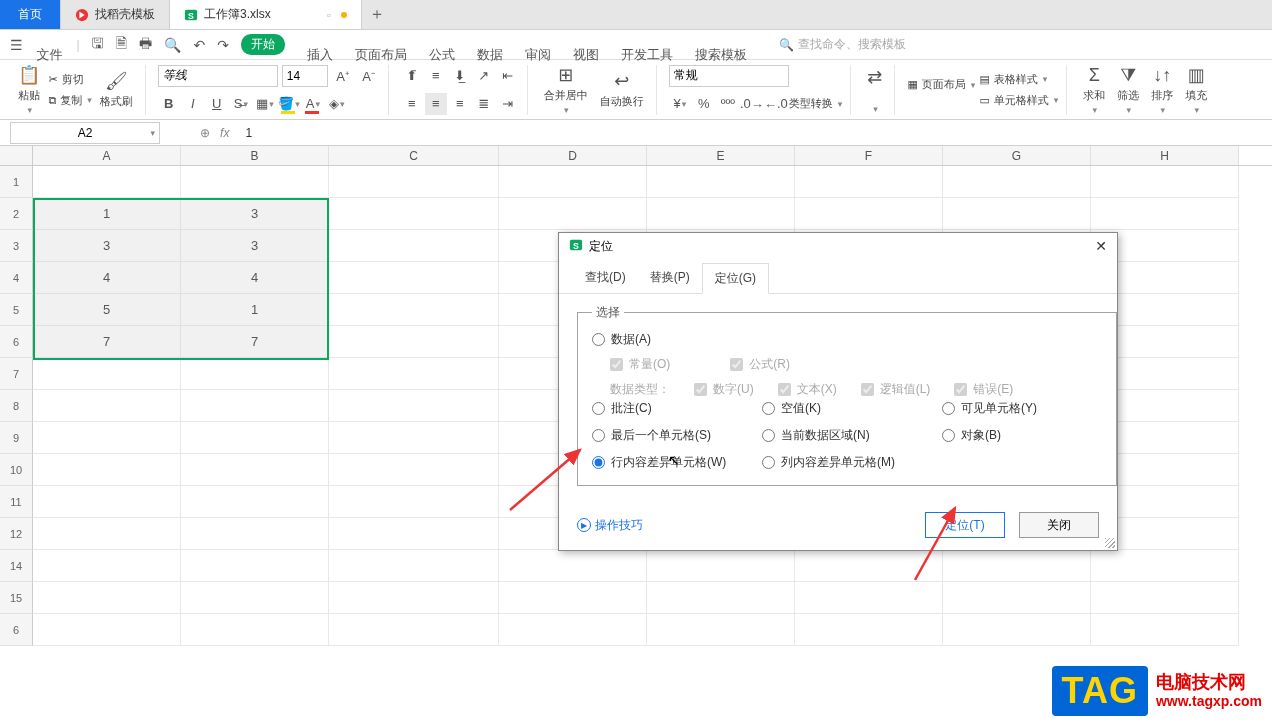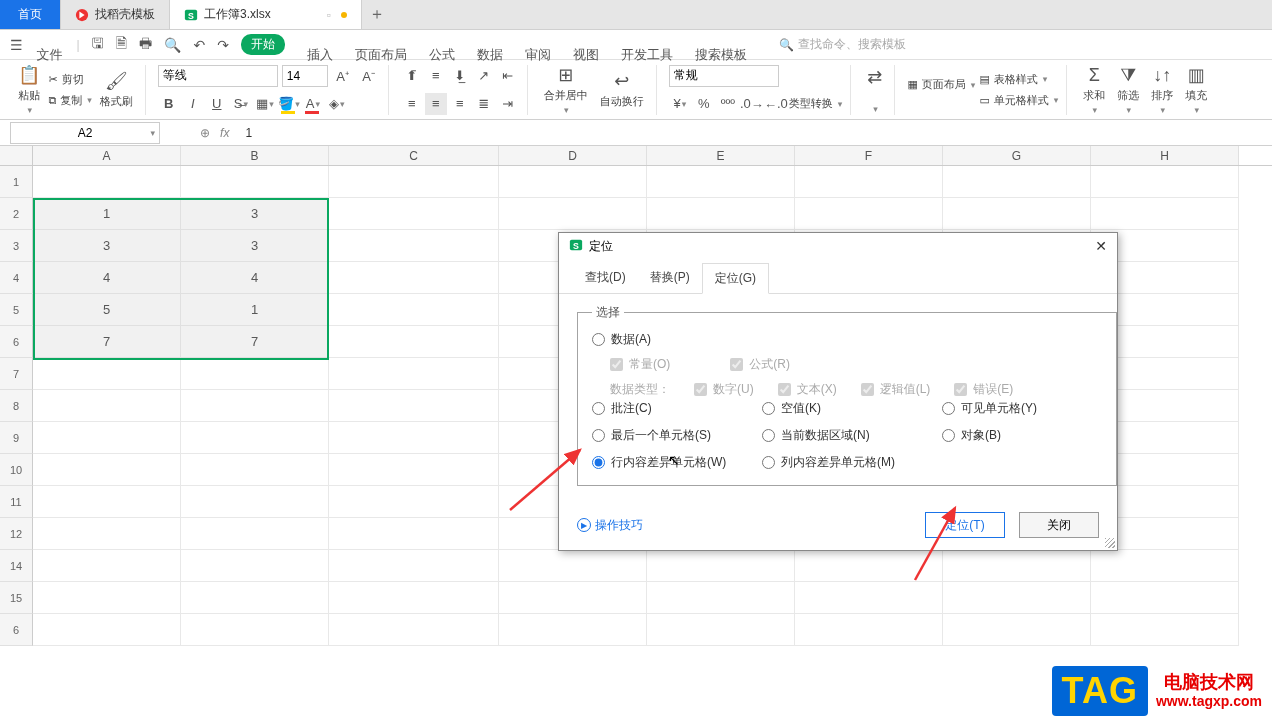--- a/index.html
+++ b/index.html
@@ -74,21 +74,21 @@
 .dialog button.primary { border: 1px solid #1a73e8; color: #1a73e8; background: #fff; }
 .dialog .resize { position: absolute; right: 2px; bottom: 2px; width: 10px; height: 10px; background: repeating-linear-gradient(135deg,#aaa 0 1px,transparent 1px 3px); }
 
 
 .arrow { position: absolute; pointer-events: none; }
 .arrow svg { overflow: visible; }
 
 
 .watermark { position: absolute; right: 10px; bottom: 10px; display: flex; align-items: center; gap: 8px; }
 .watermark .tag { background: #0066d6; color: #ffd400; font-weight: 900; font-size: 36px; padding: 4px 10px; font-family: Arial Black, Arial; border-radius: 4px; letter-spacing: 1px; }
-.watermark .txt { display: flex; flex-direction: column; line-height: 1.2; align-items: center; }
+.watermark .txt { display: flex; flex-direction: column; line-height: 1.2; }
 .watermark .txt .l1 { color: #e60000; font-size: 18px; font-weight: 700; }
 .watermark .txt .l2 { color: #e60000; font-size: 14px; font-weight: 700; }
 
 
 .cursor-img { position: absolute; left: 668px; top: 452px; font-size: 14px; color: #000; pointer-events: none; }
 
 input[type=radio], input[type=checkbox] { margin: 0; accent-color: #1a73e8; }
 </style>
 </head>
 <body>
@@ -164,21 +164,21 @@
         </div>
     </div>
     <div class="vbtn">
         <span class="ic">🖌</span>
         <span>格式刷</span>
       </div>
   </div>
   <div class="group">
     <div class="row2">
       <div style="display:flex;gap:4px;">
-        <input class="combo" style="width: 120px;" value="等线">
+        <input class="combo" style="width: 120px; font-style: italic;" value="等线">
         <input class="combo" style="width: 46px;" value="14">
         <span class="btnic">A⁺</span>
         <span class="btnic">A⁻</span>
       </div>
       <div style="display:flex;gap:2px;">
         <span class="btnic" style="font-weight:bold">B</span>
         <span class="btnic" style="font-style:italic">I</span>
         <span class="btnic" style="text-decoration:underline">U</span>
         <span class="btnic dd">S̶</span>
         <span class="btnic dd">▦</span>
@@ -211,21 +211,21 @@
         <span class="ic">⊞</span>
         <span>合并居中</span>
       </div>
     <div class="vbtn">
         <span class="ic">↩</span>
         <span>自动换行</span>
       </div>
   </div>
   <div class="group">
     <div class="row2">
-      <input class="combo" style="width: 110px;" value="常规">
+      <input class="combo" style="width: 120px;" value="常规">
       <div style="display:flex;gap:2px;">
         <span class="btnic dd">¥</span>
         <span class="btnic">%</span>
         <span class="btnic">ººº</span>
         <span class="btnic">.0→</span>
         <span class="btnic">←.0</span>
         <span class="hbtn dd">类型转换</span>
       </div>
     </div>
   </div>

